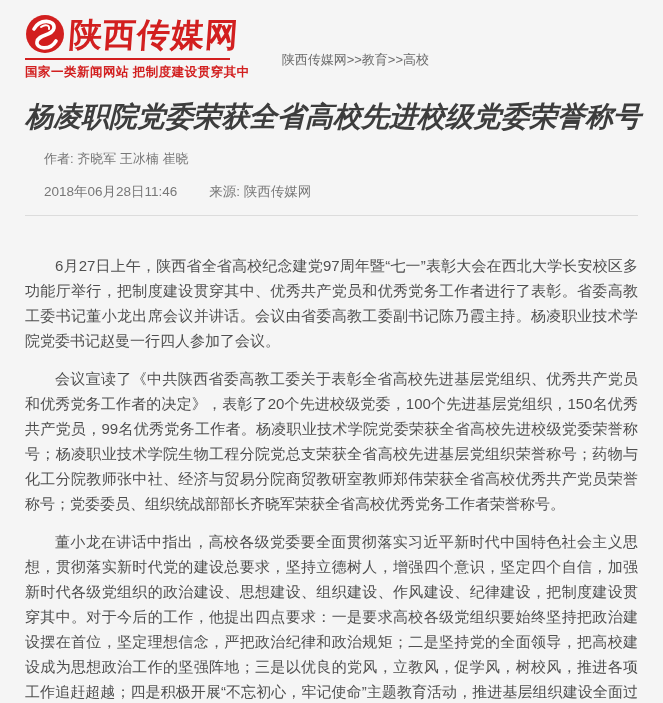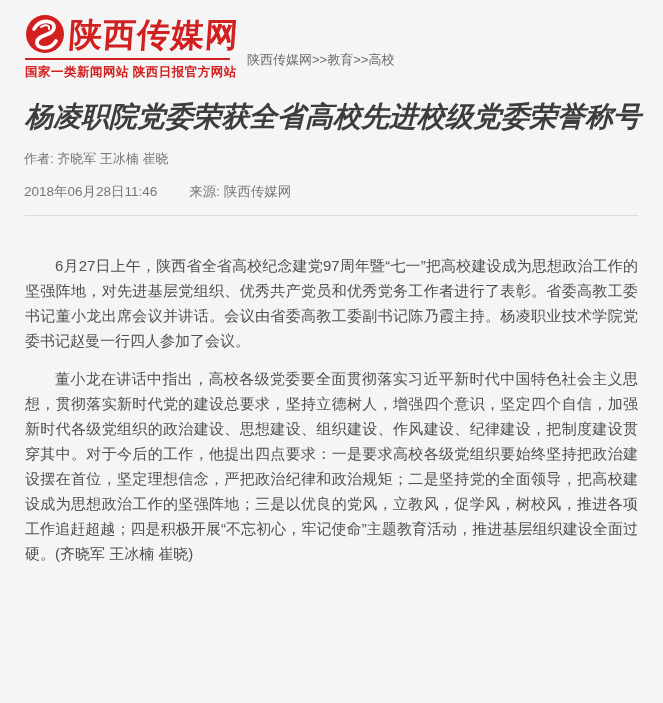--- a/index.html
+++ b/index.html
@@ -29,40 +29,40 @@
   .logo-tagline {
     color: #d21f1f;
     font-size: 12.5px;
     font-weight: bold;
     margin-top: 4px;
     letter-spacing: 0.5px;
     white-space: nowrap;
     font-family: "Liberation Serif", "DejaVu Serif", serif;
   }
   .breadcrumb {
-    margin-left: 8px;
+    margin-left: 32px;
     margin-top: 37px;
     font-size: 13px;
     color: #6b6b6b;
     white-space: nowrap;
   }
   .breadcrumb .crumb { cursor: pointer; }
   .breadcrumb .crumb-sep { color: #6b6b6b; }
 
   
   .article-title {
     margin: 17px 25px 0 25px;
     font-size: 28px;
     font-weight: 800;
     color: #3d3d3d;
     line-height: 1.35;
     white-space: nowrap;
     font-style: italic;
   }
-  .meta { margin: 14px 25px 0 24px; color: #777777; }
+  .meta { margin: 14px 25px 0 44px; color: #777777; }
   .meta-author { font-size: 13px; }
   .meta-dateline { font-size: 13.5px; margin-top: 15px; }
   .meta-dateline .src-label { margin-left: 28px; }
   .divider { border-top: 1px solid #dcdcdc; margin: 14px 25px 0 25px; }
 
   
   .article-body {
     margin: 37px 25px 0 25px;
     font-size: 15px;
     line-height: 25px;
@@ -82,21 +82,21 @@
         <span class="logo-icon">
           <svg width="40" height="40" viewBox="0 0 40 40">
             <circle cx="20" cy="20" r="19" fill="#d21f1f"></circle>
             <path d="M9 15 C 15 4, 30 6, 29 14 C 28 22, 13 20, 12 28 C 11 35, 25 37, 31 27" stroke="#ffffff" stroke-width="3.6" fill="none" stroke-linecap="round"></path>
             <path d="M16 13 C 20 10, 25 11, 24 15" stroke="#ffffff" stroke-width="2" fill="none" stroke-linecap="round"></path>
           </svg>
         </span>
         <span class="logo-text">陕西传媒网</span>
       </div>
       <div class="logo-underline"></div>
-      <div class="logo-tagline">国家一类新闻网站  陕西日报官方网站</div>
+      <div class="logo-tagline">国家一类新闻网站  把制度建设贯穿其中</div>
     </div>
 
     <div class="breadcrumb">
       <span class="crumb">陕西传媒网</span><span class="crumb-sep">&gt;&gt;</span><span class="crumb">教育</span><span class="crumb-sep">&gt;&gt;</span><span class="crumb">高校</span>
     </div>
   </div>
 
   <h1 class="article-title">杨凌职院党委荣获全省高校先进校级党委荣誉称号</h1>
 
   <div class="meta">
@@ -107,17 +107,18 @@
     <div class="meta-dateline">
       <span>2018年06月28日11:46</span>
       <span class="src-label">来源:</span>
       <span>陕西传媒网</span>
     </div>
   </div>
 
   <div class="divider"></div>
 
   <div class="article-body">
-      <p>6月27日上午，陕西省全省高校纪念建党97周年暨“七一”把高校建设成为思想政治工作的坚强阵地，对先进基层党组织、优秀共产党员和优秀党务工作者进行了表彰。省委高教工委书记董小龙出席会议并讲话。会议由省委高教工委副书记陈乃霞主持。杨凌职业技术学院党委书记赵曼一行四人参加了会议。</p>
+      <p>6月27日上午，陕西省全省高校纪念建党97周年暨“七一”表彰大会在西北大学长安校区多功能厅举行，把制度建设贯穿其中、优秀共产党员和优秀党务工作者进行了表彰。省委高教工委书记董小龙出席会议并讲话。会议由省委高教工委副书记陈乃霞主持。杨凌职业技术学院党委书记赵曼一行四人参加了会议。</p>
+      <p>会议宣读了《中共陕西省委高教工委关于表彰全省高校先进基层党组织、优秀共产党员和优秀党务工作者的决定》，表彰了20个先进校级党委，100个先进基层党组织，150名优秀共产党员，99名优秀党务工作者。杨凌职业技术学院党委荣获全省高校先进校级党委荣誉称号；杨凌职业技术学院生物工程分院党总支荣获全省高校先进基层党组织荣誉称号；药物与化工分院教师张中社、经济与贸易分院商贸教研室教师郑伟荣获全省高校优秀共产党员荣誉称号；党委委员、组织统战部部长齐晓军荣获全省高校优秀党务工作者荣誉称号。</p>
       <p>董小龙在讲话中指出，高校各级党委要全面贯彻落实习近平新时代中国特色社会主义思想，贯彻落实新时代党的建设总要求，坚持立德树人，增强四个意识，坚定四个自信，加强新时代各级党组织的政治建设、思想建设、组织建设、作风建设、纪律建设，把制度建设贯穿其中。对于今后的工作，他提出四点要求：一是要求高校各级党组织要始终坚持把政治建设摆在首位，坚定理想信念，严把政治纪律和政治规矩；二是坚持党的全面领导，把高校建设成为思想政治工作的坚强阵地；三是以优良的党风，立教风，促学风，树校风，推进各项工作追赶超越；四是积极开展“不忘初心，牢记使命”主题教育活动，推进基层组织建设全面过硬。(齐晓军 王冰楠 崔晓)</p>
     </div>
 
 </div>
 
 </body></html>

